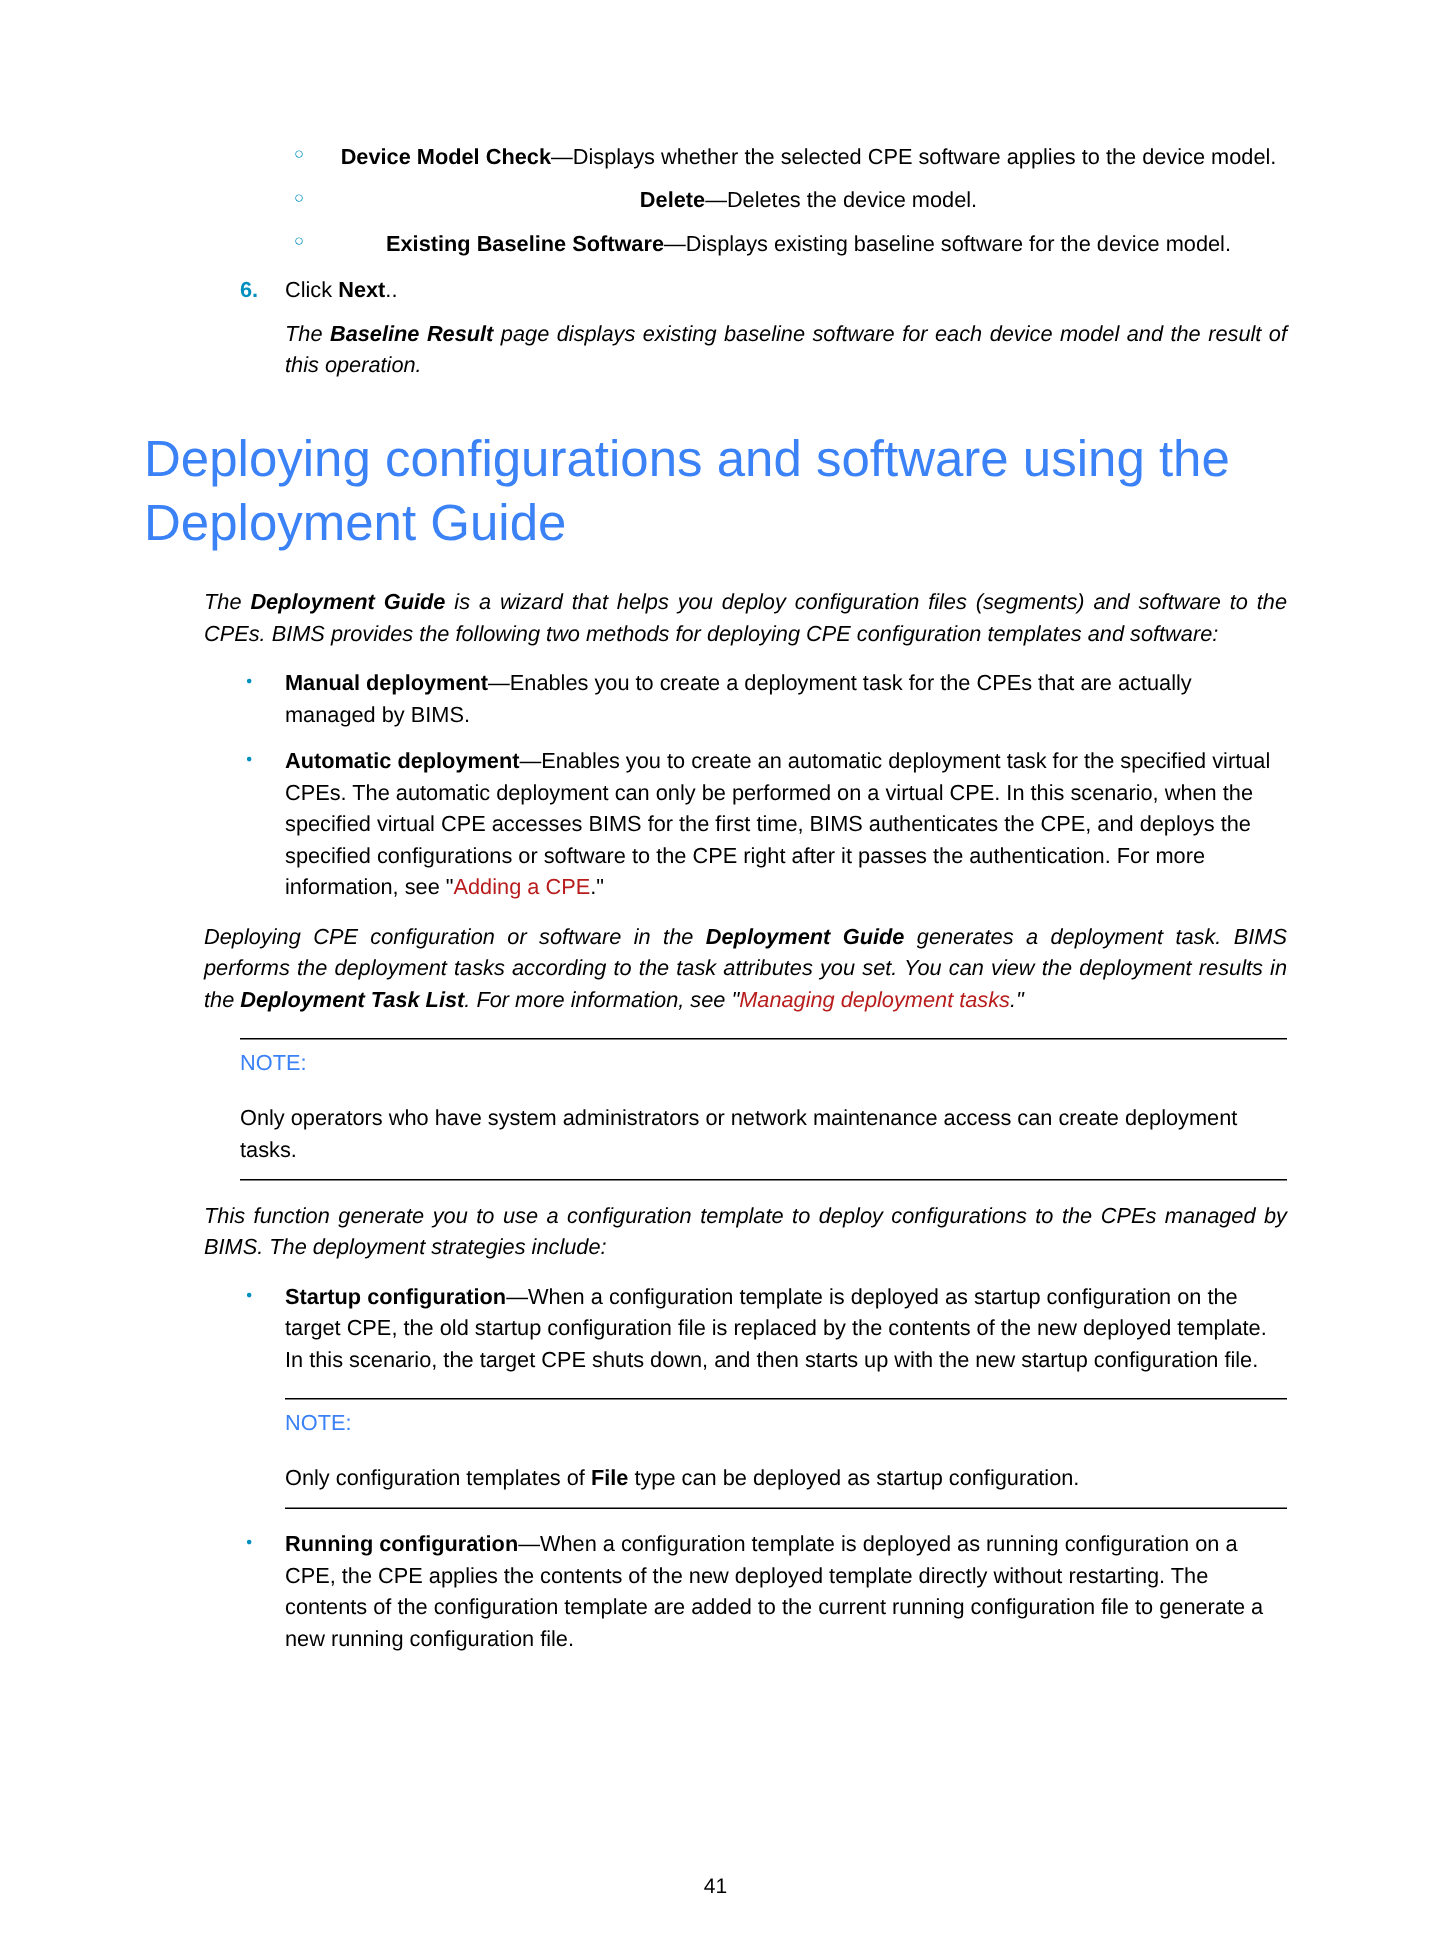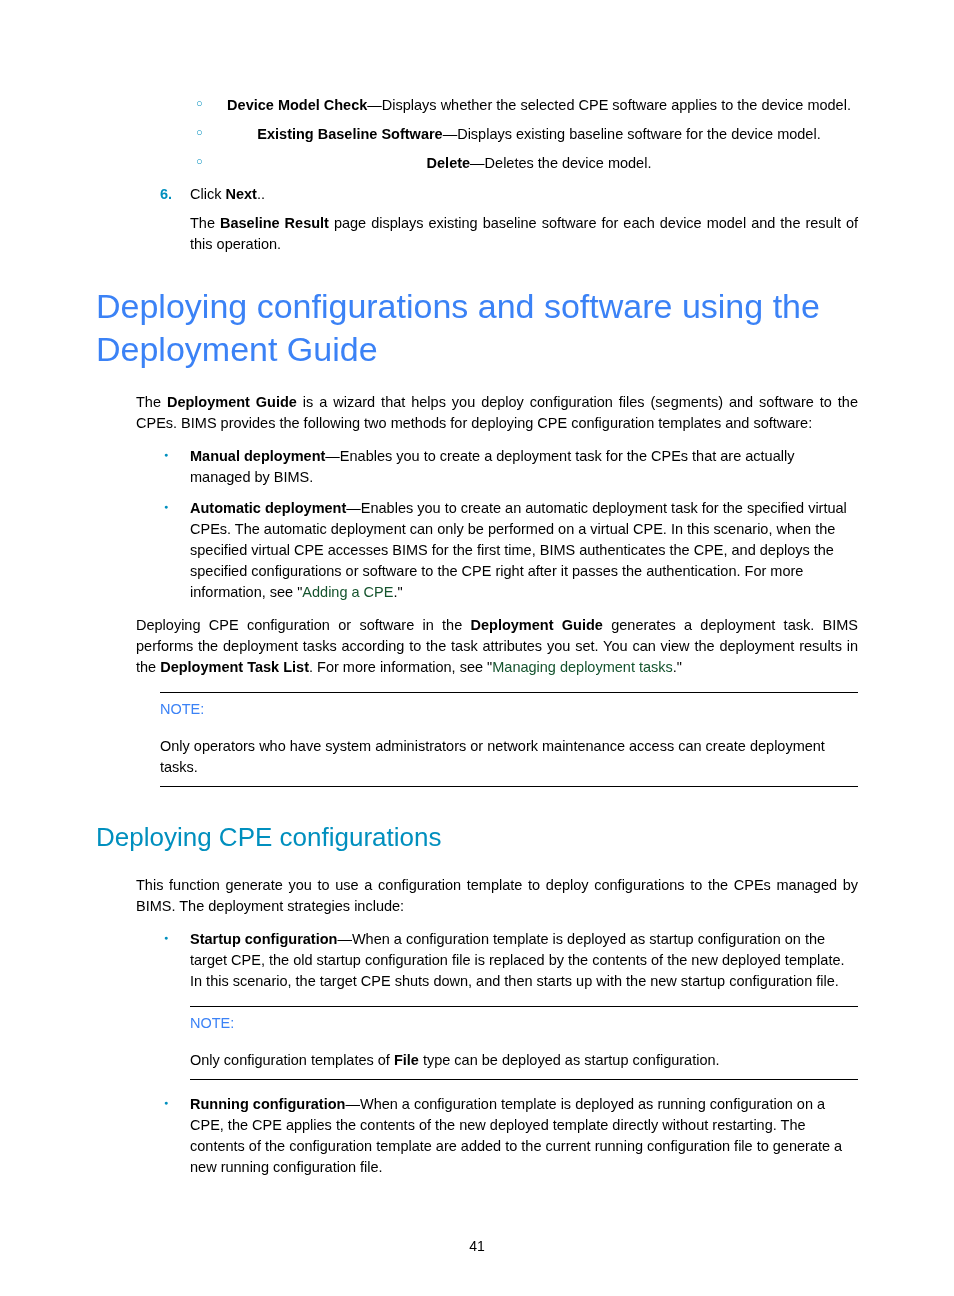--- a/index.html
+++ b/index.html
@@ -29,20 +29,21 @@
   h2 {
     font-family: Arial, Helvetica, sans-serif;
     font-weight: 300;
     font-size: 26px;
     color: #008fbe;
     margin: 32px 0 18px 0;
   }
   .body-text {
     margin: 0 0 12px 0;
     text-align: justify;
+    font-style: italic;
   }
   .indent1 {
     margin-left: 40px;
   }
   ol.numlist {
     list-style: none;
     padding: 0;
     margin: 0 0 0 64px;
   }
   ol.numlist > li {
@@ -104,44 +105,44 @@
     margin-left: 94px;
   }
   .note-title {
     color: #3b82f6;
     margin-bottom: 4px;
   }
   .note-body {
     margin-top: 16px;
   }
   .bold { font-weight: bold; }
-  .link { color: #14532d; }
+  .link { color: #b91c1c; }
   .page-num {
     position: absolute;
-    bottom: 40px;
+    bottom: 29px;
     left: 0;
     width: 100%;
     text-align: center;
     font-size: 14px;
   }
 </style>
 </head>
 <body>
 
 <div class="page">
 
   <ul class="sub-circle-list">
     <li>
       <span class="bold">Device Model Check</span><span>—Displays whether the selected CPE software applies to the device model.</span>
     </li>
     <li>
+      <span class="bold">Delete</span><span>—Deletes the device model.</span>
+    </li>
+    <li>
       <span class="bold">Existing Baseline Software</span><span>—Displays existing baseline software for the device model.</span>
-    </li>
-    <li>
-      <span class="bold">Delete</span><span>—Deletes the device model.</span>
     </li>
   </ul>
 
   <ol class="numlist">
     <li>
       <span class="num">6.</span>
       <span><span>Click </span><span class="bold">Next</span><span>..</span></span>
       <p class="body-text" style="margin-top:8px; margin-bottom:0;">
         <span>The </span><span class="bold">Baseline Result</span><span> page displays existing baseline software for each device model and the result of this operation.</span>
       </p>
@@ -165,21 +166,20 @@
 
   <p class="body-text indent1">
     <span>Deploying CPE configuration or software in the </span><span class="bold">Deployment Guide</span><span> generates a deployment task. BIMS performs the deployment tasks according to the task attributes you set. You can view the deployment results in the </span><span class="bold">Deployment Task List</span><span>. For more information, see "</span><span class="link">Managing deployment tasks</span><span>."</span>
   </p>
 
   <div class="note-box">
     <div class="note-title">NOTE:</div>
     <div class="note-body">Only operators who have system administrators or network maintenance access can create deployment tasks.</div>
   </div>
 
-  <h2>Deploying CPE configurations</h2>
 
   <p class="body-text indent1">This function generate you to use a configuration template to deploy configurations to the CPEs managed by BIMS. The deployment strategies include:</p>
 
   <ul class="dot-list">
     <li>
       <span class="bold">Startup configuration</span><span>—When a configuration template is deployed as startup configuration on the target CPE, the old startup configuration file is replaced by the contents of the new deployed template. In this scenario, the target CPE shuts down, and then starts up with the new startup configuration file.</span>
     </li>
   </ul>
 
   <div class="note-box inner">

